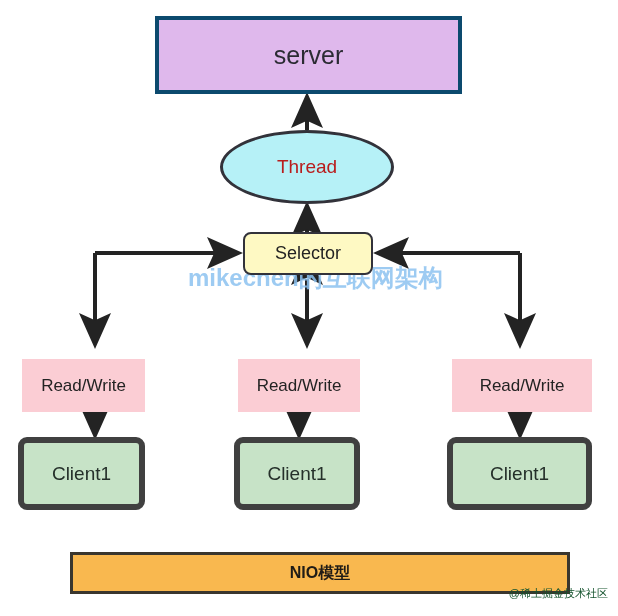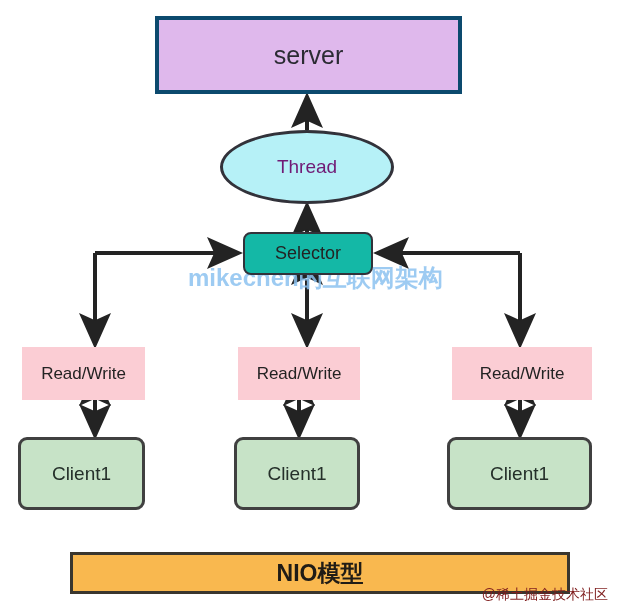--- a/index.html
+++ b/index.html
@@ -50,72 +50,72 @@
   
   #node-thread {
     left: 220px;
     top: 130px;
     width: 174px;
     height: 74px;
     background: #b6f1f7;
     border: 3px solid #32323a;
     border-radius: 50%;
     font-size: 19px;
-    color: #701a75;
+    color: #b91c1c;
     text-align: center;
   }
 
   
   #node-selector {
     left: 243px;
     top: 232px;
     width: 130px;
     height: 43px;
-    background: #14b8a6;
+    background: #fef9c3;
     border: 2.5px solid #32323a;
     border-radius: 8px;
     font-size: 18px;
     color: #232323;
   }
 
   
   .rw {
-    top: 347px;
+    top: 359px;
     height: 53px;
     background: #fbcdd4;
     font-size: 17px;
     color: #232323;
   }
   #node-rw-left   { left: 22px;  width: 123px; }
   #node-rw-mid    { left: 238px; width: 122px; }
   #node-rw-right  { left: 452px; width: 140px; }
 
   
   .client {
     top: 437px;
     height: 73px;
     background: #c7e3c7;
-    border: 3px solid #404040;
+    border: 6px solid #404040;
     border-radius: 9px;
     font-size: 19px;
     color: #25302a;
   }
   #node-client-left  { left: 18px;  width: 127px; }
   #node-client-mid   { left: 234px; width: 126px; }
   #node-client-right { left: 447px; width: 145px; }
 
   
   #node-nio {
     left: 70px;
     top: 552px;
     width: 500px;
     height: 42px;
     background: #f9b84f;
     border: 3px solid #3a362e;
-    font-size: 23px;
+    font-size: 16px;
     font-weight: bold;
     color: #201c16;
   }
 
   
   .watermark {
     position: absolute;
     z-index: 2;
     pointer-events: none;
     white-space: nowrap;
@@ -124,22 +124,22 @@
     left: 188px;
     top: 262px;
     font-size: 24px;
     font-weight: bold;
     color: #8cc2f0;
     opacity: 0.85;
   }
   #watermark-corner {
     right: 10px;
     top: 586px;
-    font-size: 14px;
-    color: #7f1d1d;
+    font-size: 11px;
+    color: #14532d;
     z-index: 6;
   }
 </style>
 </head>
 <body>
 
 <div id="canvas">
 
   <svg id="edges" viewBox="0 0 618 616" xmlns="http://www.w3.org/2000/svg">
     <defs>

